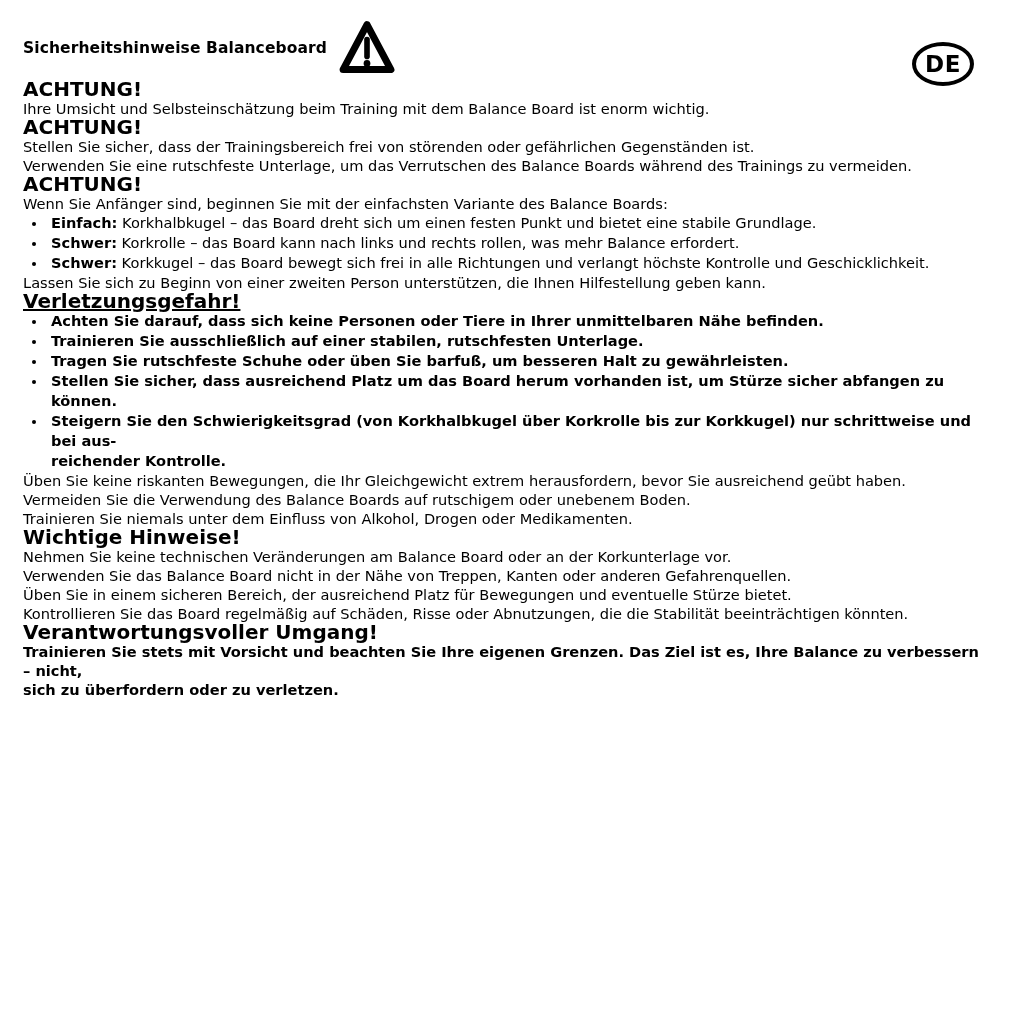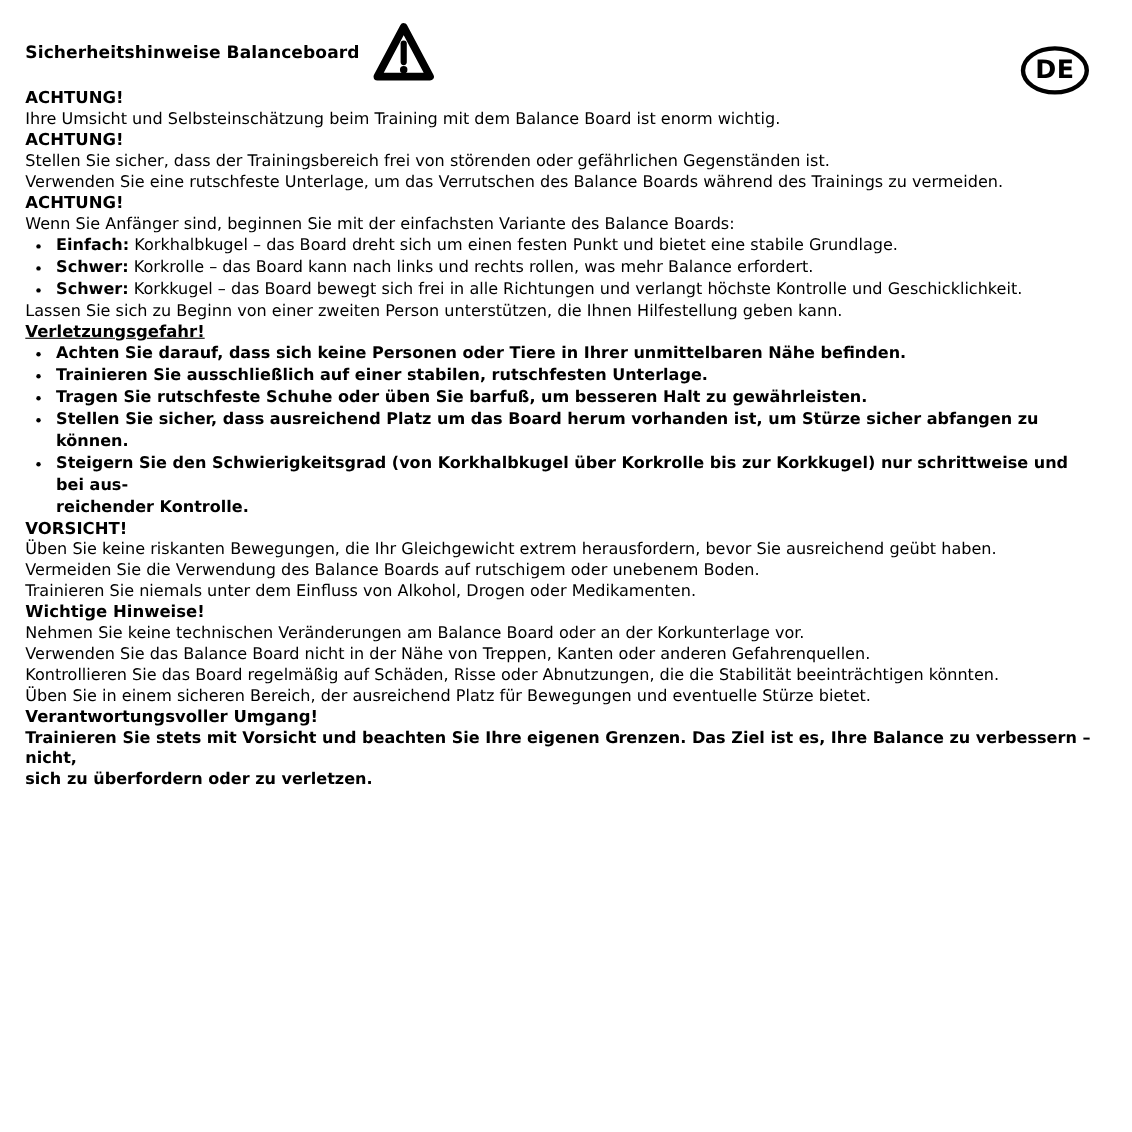--- a/index.html
+++ b/index.html
@@ -5,36 +5,36 @@
   html, body { margin: 0; padding: 0; background: #ffffff; }
   body {
     width: 1029px; height: 1029px;
     color: #000000;
     font-family: "DejaVu Sans", "Liberation Sans", sans-serif;
     font-size: 14.6px;
     line-height: 19px;
     overflow: hidden;
   }
   .page { position: relative; width: 1029px; height: 1029px; padding: 0; box-sizing: border-box; }
-  .inner { padding-left: 23px; padding-right: 30px; }
+  .inner { padding-left: 23px; padding-right: 46px; }
 
   
   .header { position: relative; height: 64px; margin-top: 16px; display: flex; align-items: center; }
   .title { font-size: 15.5px; font-weight: bold; margin: 0; line-height: 19px; letter-spacing: 0.1px; }
   .warn-svg { width: 60px; height: 64px; margin-left: 10px; display: block; }
   .badge {
     position: absolute; right: 9px; top: 26px;
     width: 54px; height: 36px;
     border: 4px solid #000; border-radius: 50%;
     display: flex; align-items: center; justify-content: center;
     font-weight: bold; font-size: 23px; letter-spacing: 0.5px;
   }
 
   
-  h2.hd { font-size: 15px; font-weight: bold; margin: 0; line-height: 19px; }
+  h2.hd { font-size: 20px; font-weight: bold; margin: 0; line-height: 19px; }
   p.ln { margin: 0; line-height: 19px; }
   .preline { white-space: pre-line; font-weight: bold; }
 
   .mt-s1 { margin-top: 3px; }
   .mt-s2 { margin-top: 37px; }
   .mt-s3 { margin-top: 37px; }
   .mt-s4 { margin-top: 37px; text-decoration: underline; }
   .mt-s5 { margin-top: 30px; }
   .mt-s6 { margin-top: 38px; }
   .mt-s7 { margin-top: 35px; }
@@ -84,29 +84,28 @@
     <h2 class="hd mt-s4">Verletzungsgefahr!</h2>
     <ul class="list gap-18">
       <li class="preline">Achten Sie darauf, dass sich keine Personen oder Tiere in Ihrer unmittelbaren Nähe befinden.</li>
       <li class="preline">Trainieren Sie ausschließlich auf einer stabilen, rutschfesten Unterlage.</li>
       <li class="preline">Tragen Sie rutschfeste Schuhe oder üben Sie barfuß, um besseren Halt zu gewährleisten.</li>
       <li class="preline">Stellen Sie sicher, dass ausreichend Platz um das Board herum vorhanden ist, um Stürze sicher abfangen zu können.</li>
       <li class="preline">Steigern Sie den Schwierigkeitsgrad (von Korkhalbkugel über Korkrolle bis zur Korkkugel) nur schrittweise und bei aus-
 reichender Kontrolle.</li>
     </ul>
 
-    <h2 class="hd mt-s5">VORSICHT!</h2>
     <p class="ln gap-19">Üben Sie keine riskanten Bewegungen, die Ihr Gleichgewicht extrem herausfordern, bevor Sie ausreichend geübt haben.</p>
     <p class="ln">Vermeiden Sie die Verwendung des Balance Boards auf rutschigem oder unebenem Boden.</p>
     <p class="ln">Trainieren Sie niemals unter dem Einfluss von Alkohol, Drogen oder Medikamenten.</p>
 
     <h2 class="hd mt-s6">Wichtige Hinweise!</h2>
     <p class="ln">Nehmen Sie keine technischen Veränderungen am Balance Board oder an der Korkunterlage vor.</p>
     <p class="ln gap-18">Verwenden Sie das Balance Board nicht in der Nähe von Treppen, Kanten oder anderen Gefahrenquellen.</p>
+    <p class="ln">Üben Sie in einem sicheren Bereich, der ausreichend Platz für Bewegungen und eventuelle Stürze bietet.</p>
     <p class="ln">Kontrollieren Sie das Board regelmäßig auf Schäden, Risse oder Abnutzungen, die die Stabilität beeinträchtigen könnten.</p>
-    <p class="ln">Üben Sie in einem sicheren Bereich, der ausreichend Platz für Bewegungen und eventuelle Stürze bietet.</p>
 
     <h2 class="hd mt-s7">Verantwortungsvoller Umgang!</h2>
     <p class="ln preline">Trainieren Sie stets mit Vorsicht und beachten Sie Ihre eigenen Grenzen. Das Ziel ist es, Ihre Balance zu verbessern – nicht,
 sich zu überfordern oder zu verletzen.</p>
 
   </div>
 </div>
 
 </body></html>

